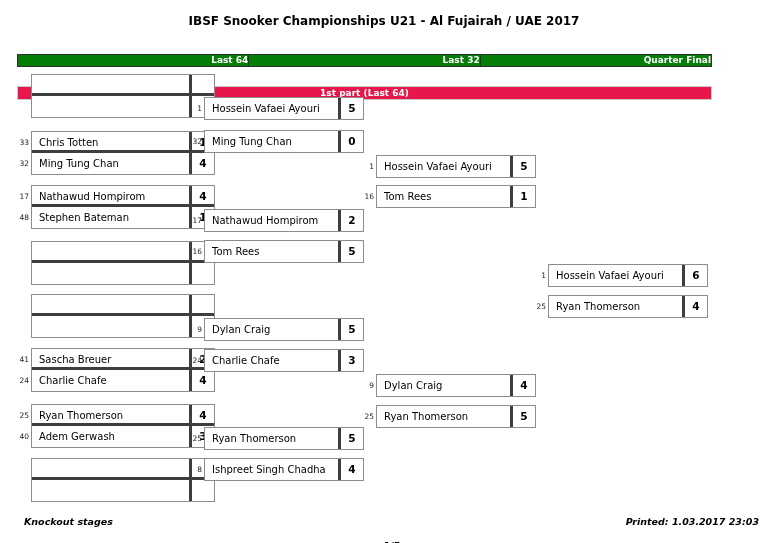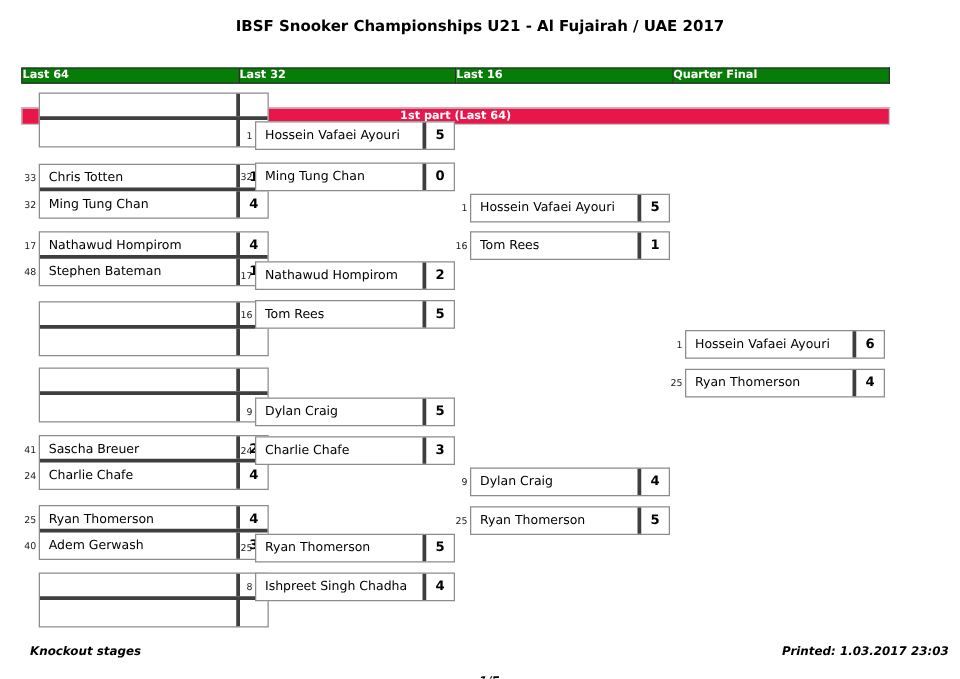--- a/index.html
+++ b/index.html
@@ -17,21 +17,21 @@
     position:absolute; left:17px; top:38px; width:695px; height:14px;
     color:#fff; font-size:9px; font-weight:bold; text-align:center;
     line-height:13px; border:1px solid #c8c8c8;margin-top:48px;
   }
   .roundrow {
     position:absolute; left:17px; top:54px; width:695px; height:13px;
     display:flex;
   }
   .roundcell {
     flex:1; color:#fff; font-size:9px; font-weight:bold;
-    text-align:left; line-height:11px; border:1px solid #2f2f2f;
+    text-align:right; line-height:11px; border:1px solid #2f2f2f;
   }
   .roundcell + .roundcell { border-left:none; }
 
   .pair {
     position:absolute; left:31px; width:184px;
     border:1px solid #8c8c8c; background:#fff;
   }
   .prow { display:flex; height:21px; position:relative; }
   .prow.first { border-bottom:3px solid #3e3e3e; }
   .single {
@@ -67,21 +67,20 @@
 
 <div class="page">
 
   <div class="title">IBSF Snooker Championships U21 - Al Fujairah / UAE 2017</div>
 
   <div class="banner" style="background: rgb(232, 23, 75);">1st part (Last 64)</div>
 
   <div class="roundrow">
     <div class="roundcell" style="background: rgb(6, 125, 6);">Last 64</div>
     <div class="roundcell" style="background: rgb(6, 125, 6);">Last 32</div>
-    <div class="roundcell" style="background: rgb(6, 125, 6);">Last 16</div>
     <div class="roundcell" style="background: rgb(6, 125, 6);">Quarter Final</div>
   </div>
 
   <div class="pair" style="top:74px">
     <div class="prow first">
       <span class="seed"></span>
       <div class="pname"></div>
       <div class="pscore"></div>
     </div>
     <div class="prow">

